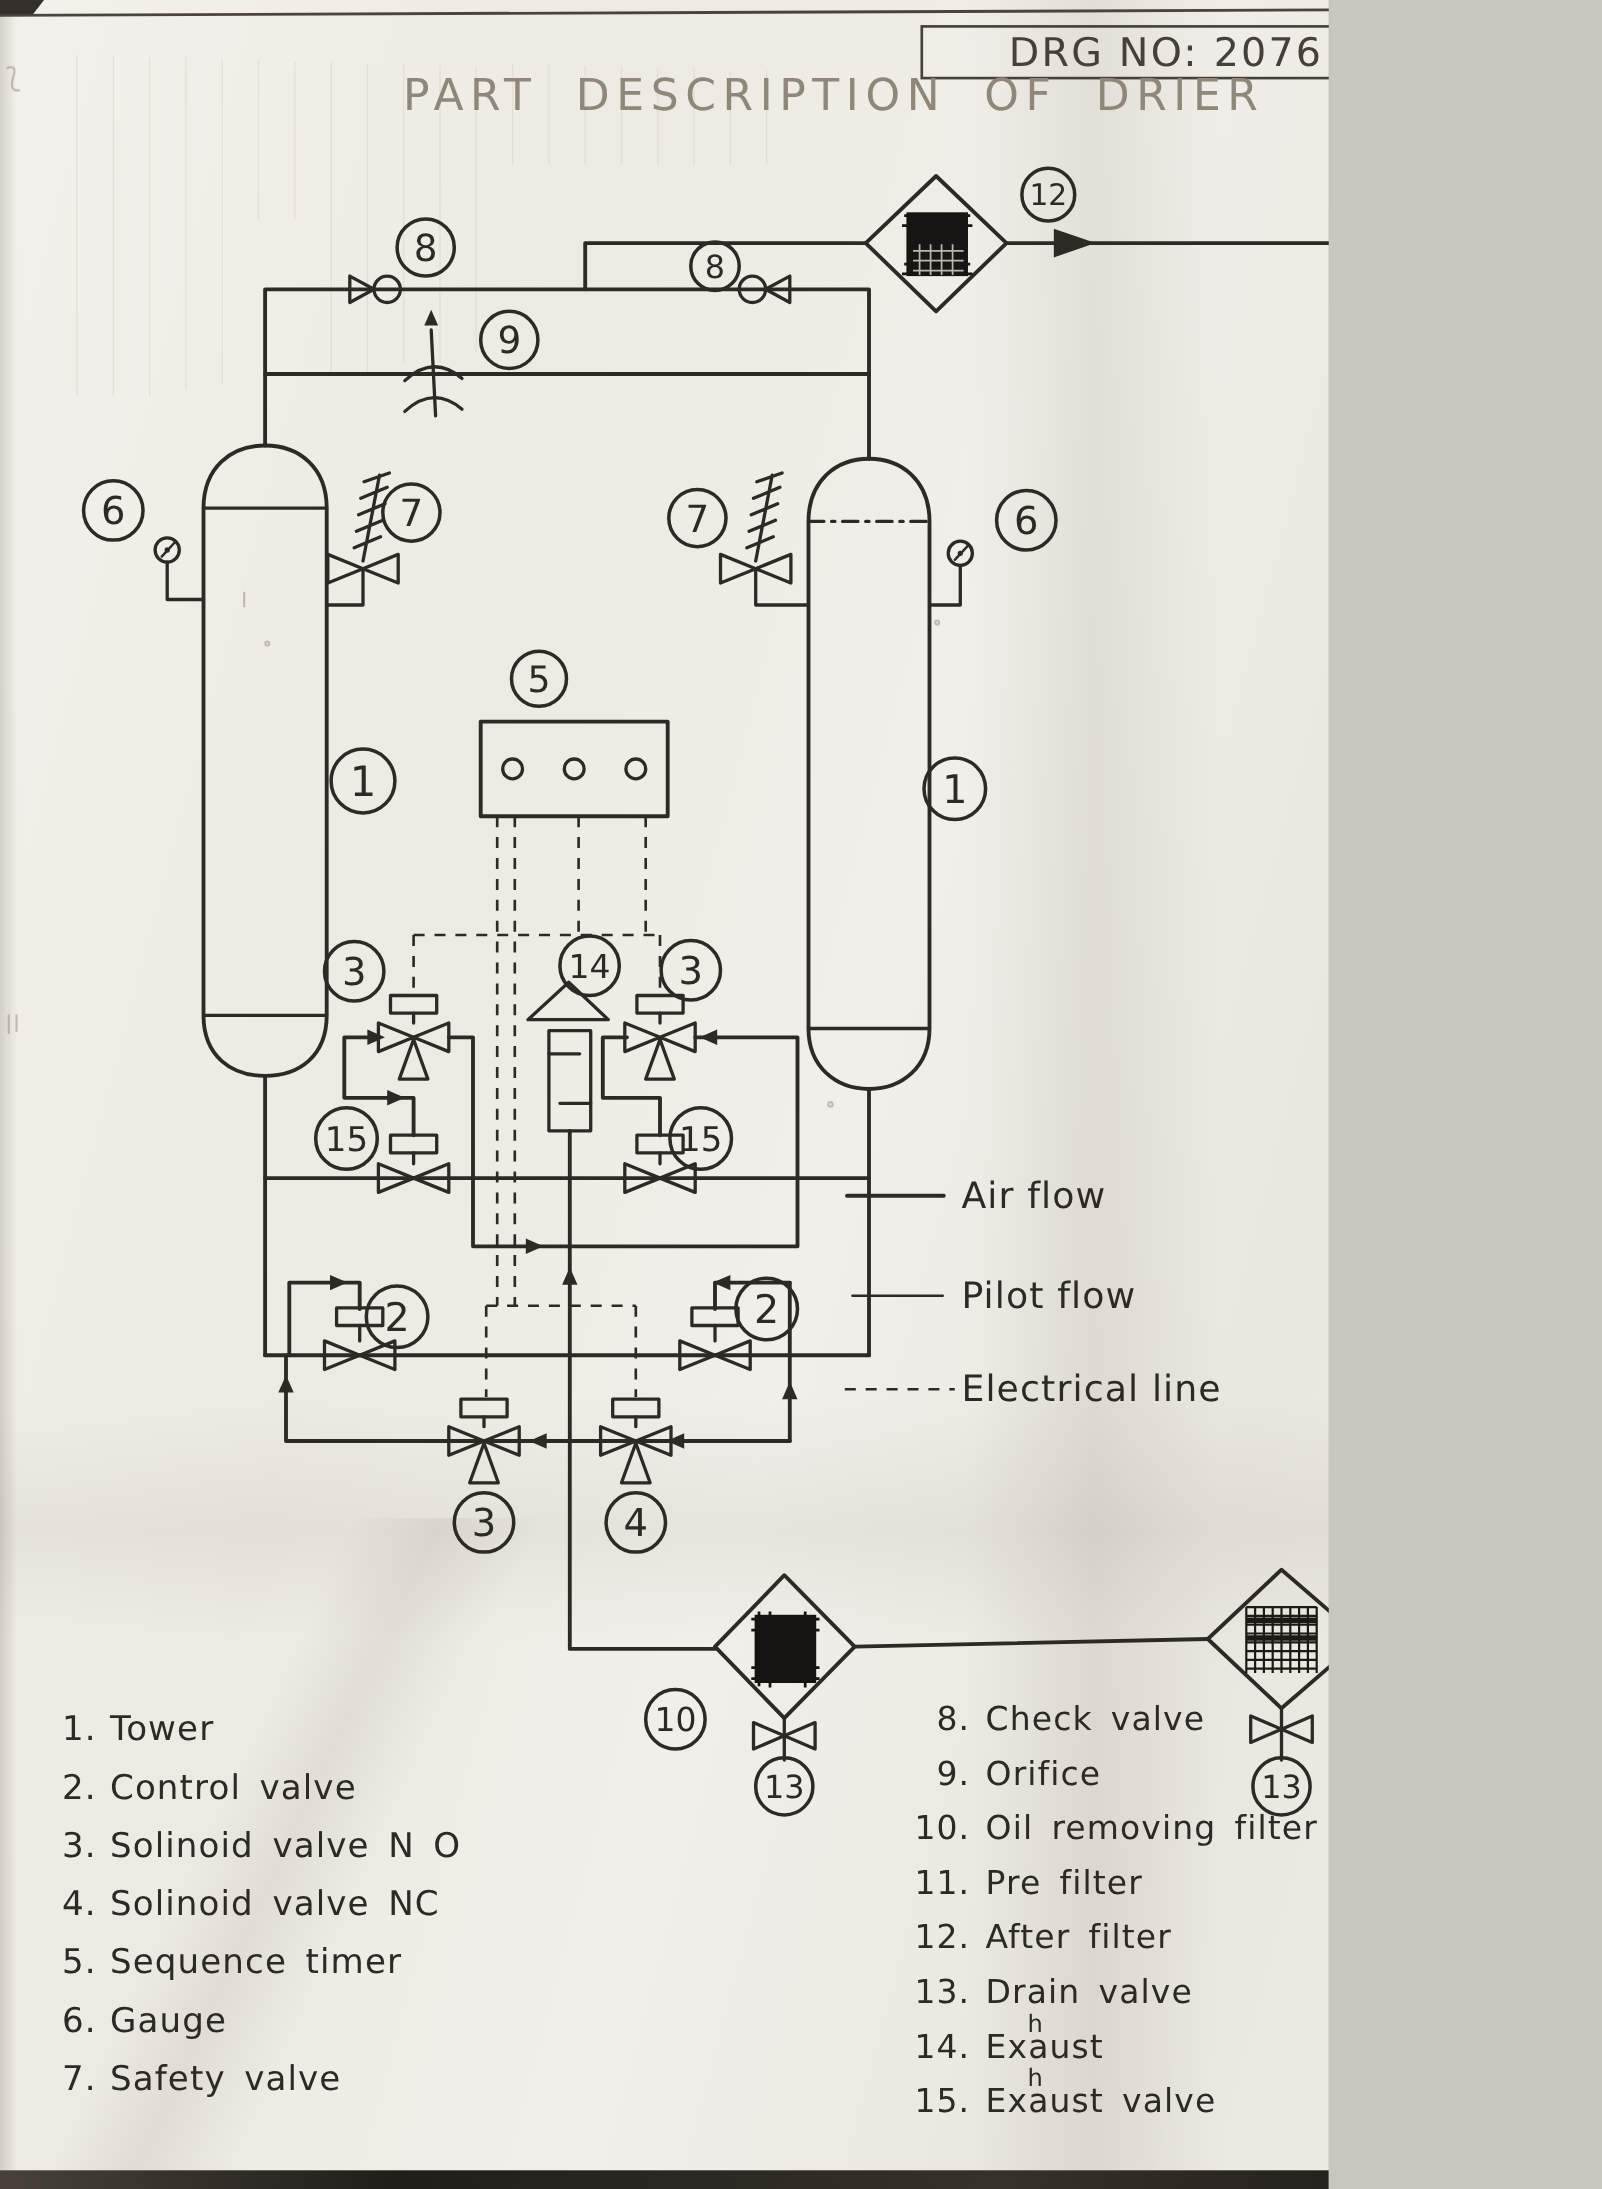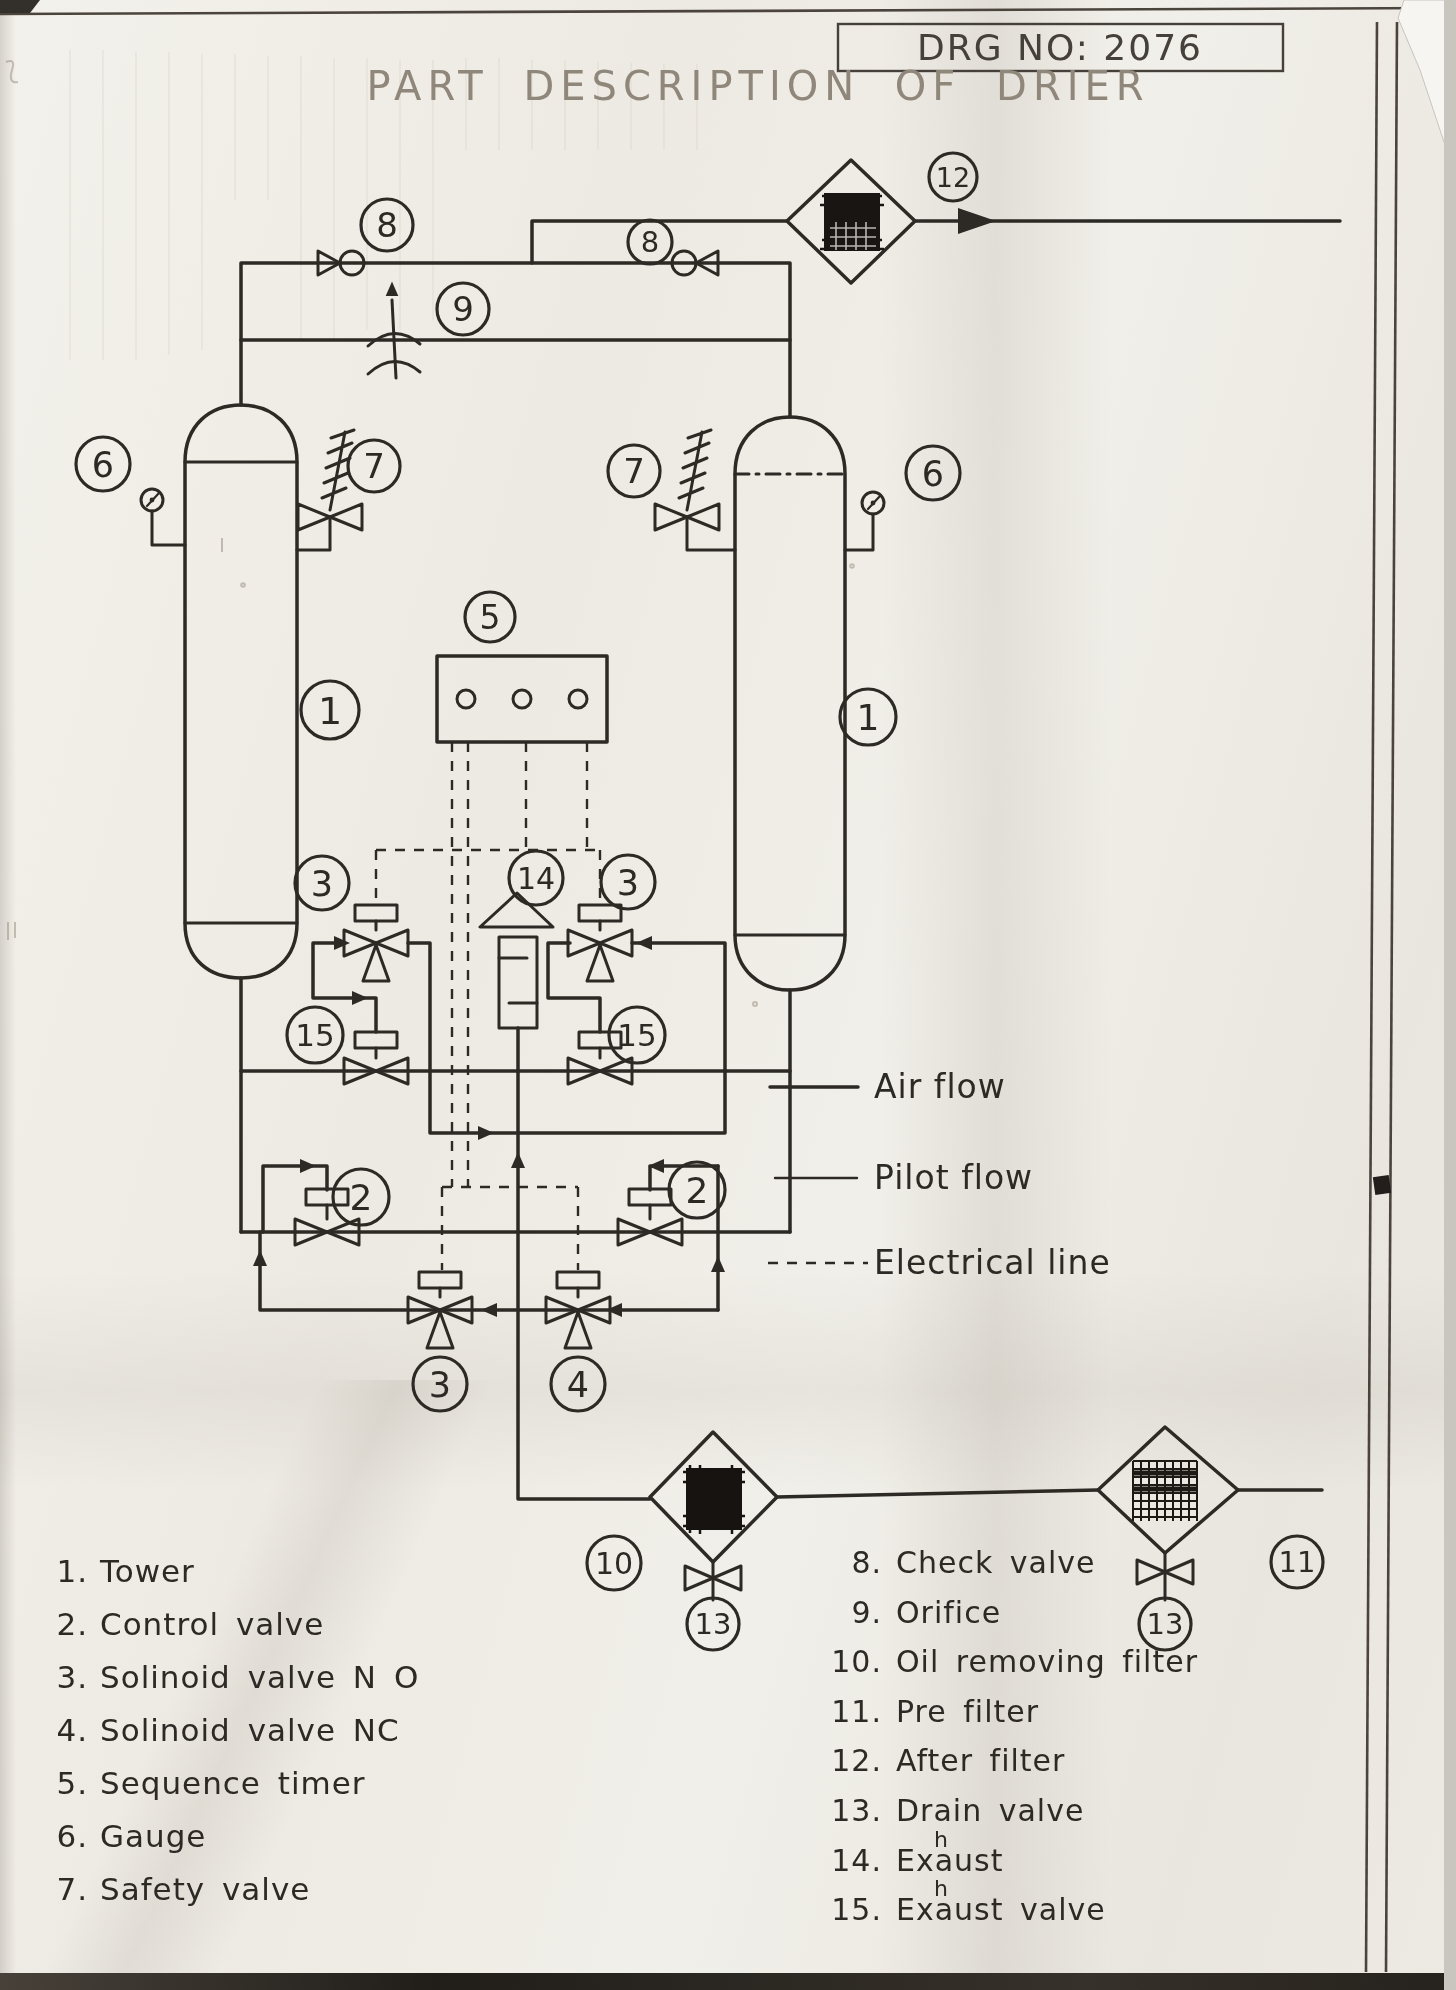--- a/index.html
+++ b/index.html
@@ -1,16 +1,16 @@
 <!DOCTYPE html>
 <html><head>
 <meta charset="utf-8">
 <style>
   html,body{margin:0;padding:0;background:#c9c6c0;}
-  .stage{position:relative;width:1444px;height:1990px;overflow:hidden;
+  .stage{position:relative;width:1208px;height:1990px;overflow:hidden;
          font-family:"DejaVu Sans",sans-serif;background:#b9b6b0;text-decoration:underline;}
   .paper{position:absolute;inset:0;
          background:linear-gradient(105deg,#f3f1eb 0%,#edeae3 35%,#f1efe9 60%,#e9e6df 85%,#edeae4 100%);}
   .crease-v{position:absolute;left:880px;top:0;width:230px;height:100%;
          background:linear-gradient(90deg,rgba(96,85,70,0) 0%,rgba(96,85,70,.10) 50%,rgba(96,85,70,0) 100%);}
   .crease-h{position:absolute;left:0;top:1270px;width:100%;height:220px;
          background:linear-gradient(180deg,rgba(96,85,70,0) 0%,rgba(96,85,70,.07) 55%,rgba(96,85,70,0) 100%);}
   .crease-d{position:absolute;left:0;top:1380px;width:520px;height:600px;
          background:linear-gradient(115deg,rgba(90,80,66,0) 40%,rgba(90,80,66,.09) 50%,rgba(90,80,66,0) 62%);}
   .edge-left{position:absolute;left:0;top:0;width:16px;height:100%;

